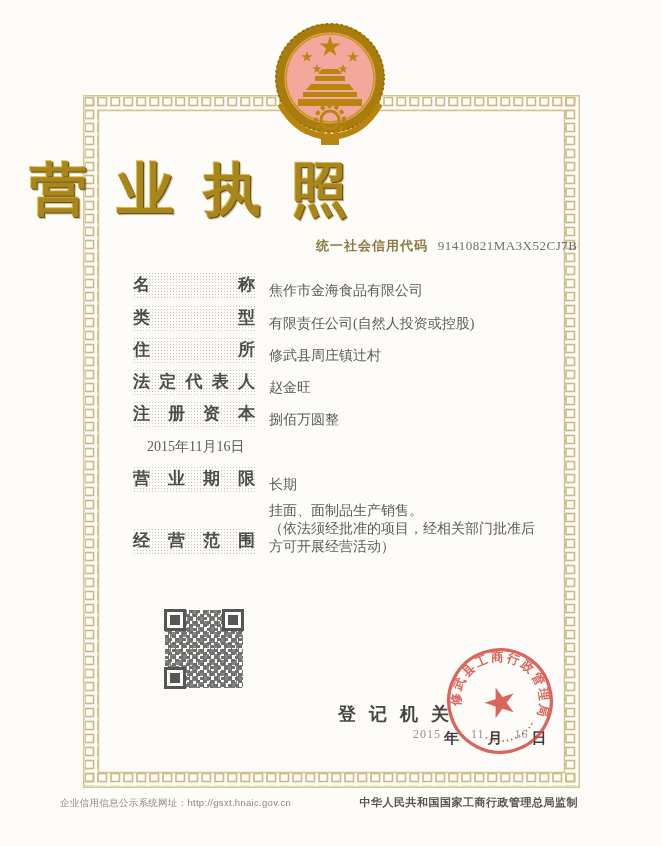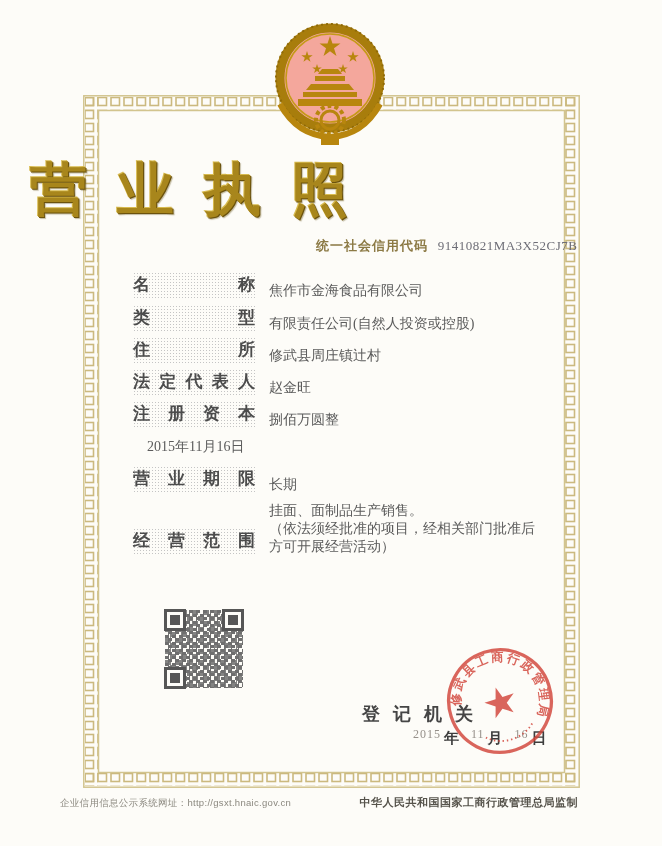--- a/index.html
+++ b/index.html
@@ -38,21 +38,21 @@
   .qr{position:absolute;left:165px;top:610px;width:78px;height:78px;
       background-image:
         repeating-conic-gradient(#6f6f6f 0% 25%, rgba(253,252,248,0) 0% 50%),
         repeating-conic-gradient(rgba(80,80,80,.7) 0% 25%, rgba(253,252,248,.9) 0% 50%);
       background-size:7px 7px,11px 11px;}
   .finder{position:absolute;width:16px;height:16px;border:3px solid #565656;background:#fdfcf8;}
   .finder::after{content:"";position:absolute;inset:3px;background:#565656;}
   .f-tl{left:-1px;top:-1px;} .f-tr{right:-1px;top:-1px;} .f-bl{left:-1px;bottom:-1px;}
 
   .regauth{position:absolute;left:338px;top:702px;font-size:18px;font-weight:bold;
-           letter-spacing:13px;color:#454545;margin-left:24px;}
+           letter-spacing:13px;color:#454545;}
   .issue-date{position:absolute;left:410px;top:729px;font-size:15px;font-weight:bold;
               color:#3d3d3d;white-space:nowrap;}
   .issue-date .num{font-size:12px;font-weight:normal;color:#96908a;
                    font-family:"Liberation Serif",serif;position:relative;top:-5px;
                    letter-spacing:1px;margin:8px 3px;}
   .issue-date .unit{margin-right:9px;}
 
   .seal{position:absolute;left:443px;top:644px;width:114px;height:114px;}
 
   .footer-left{position:absolute;left:60px;top:797px;font-size:9.5px;color:#8b887f;letter-spacing:.3px;}

